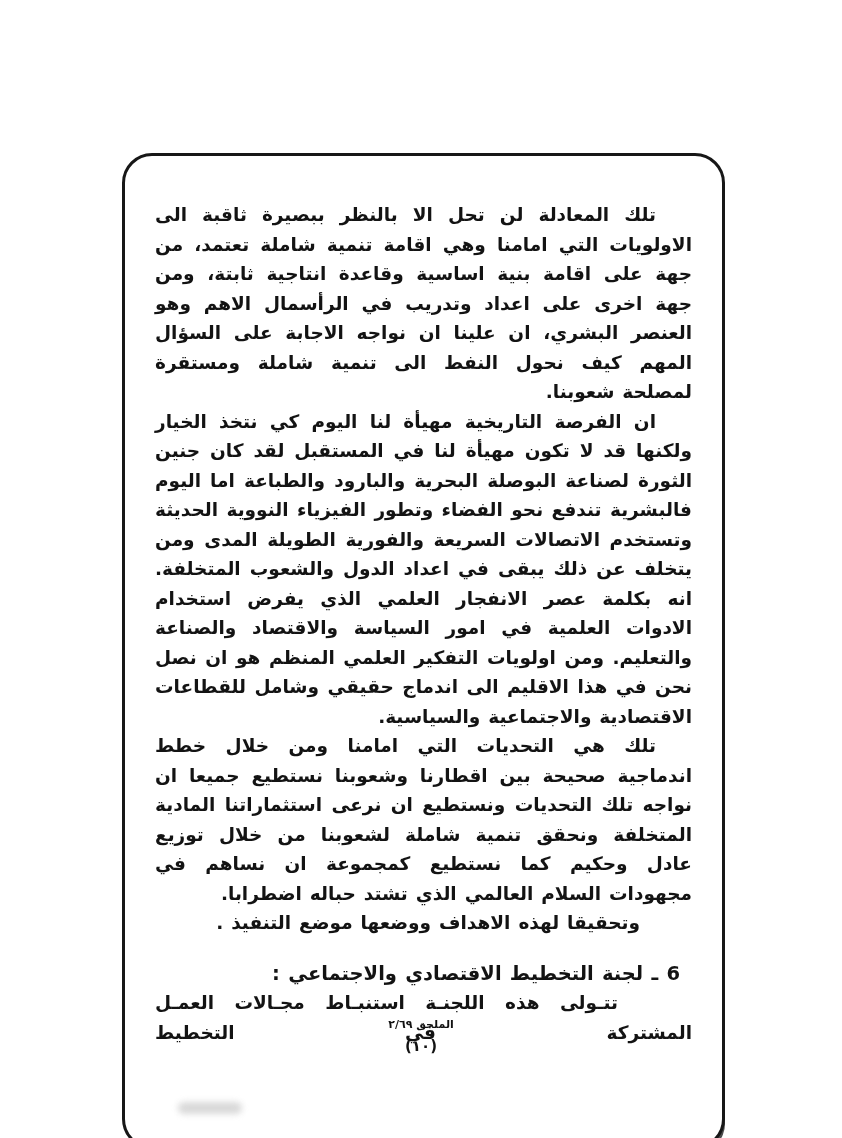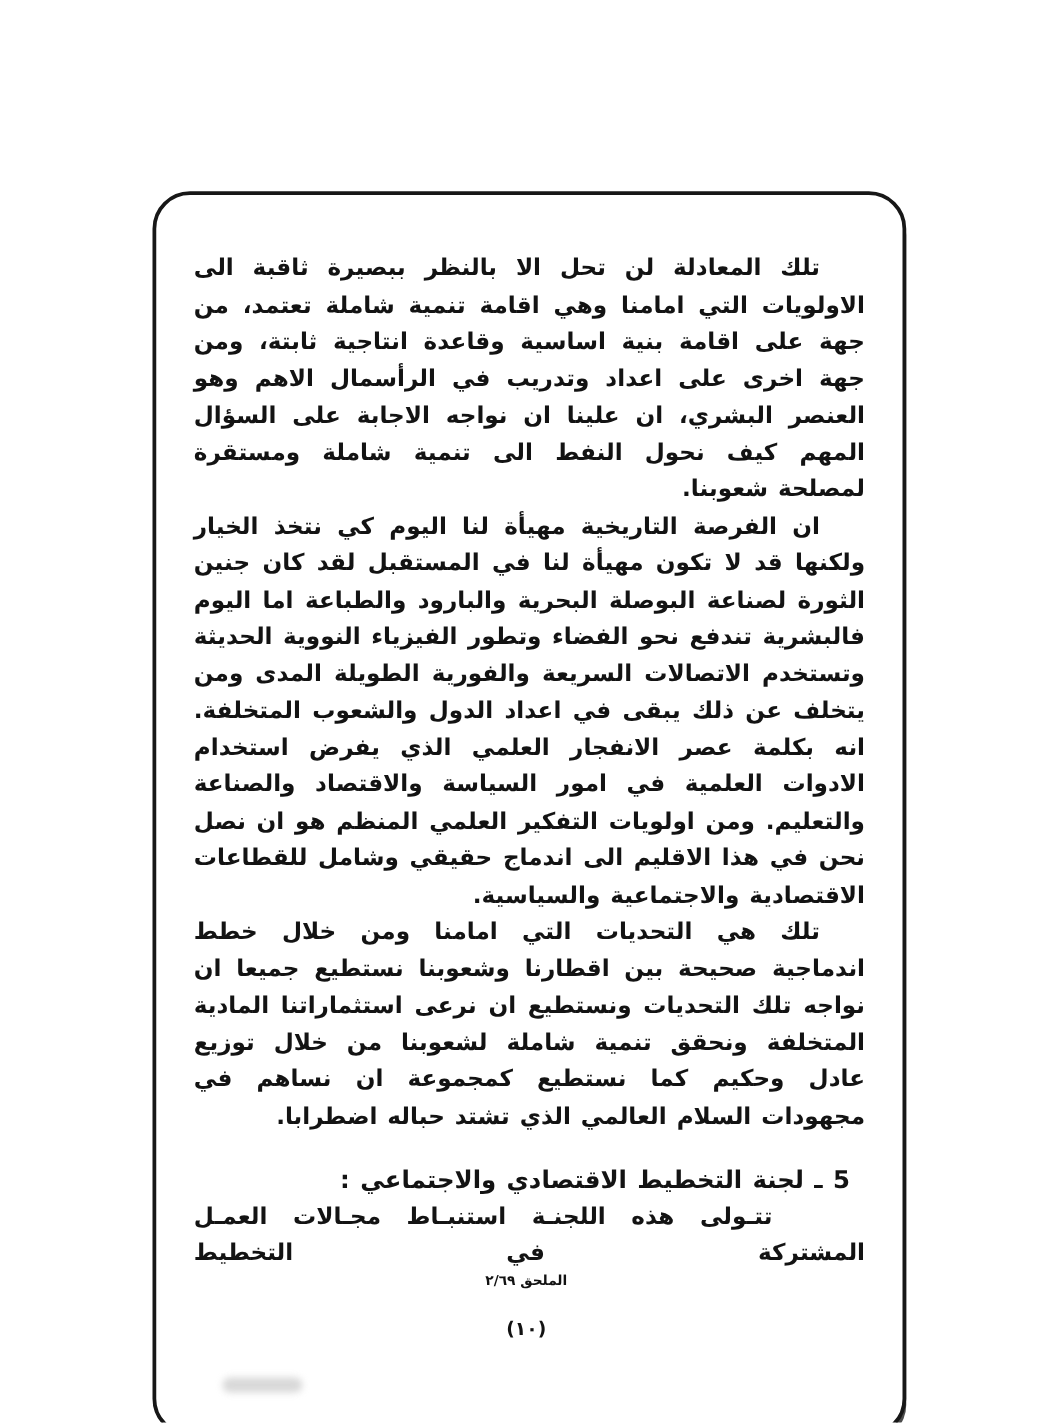--- a/index.html
+++ b/index.html
@@ -83,36 +83,37 @@
     text-align: center;
     direction: rtl;
     color: #121212;
   }
   .footer .appendix-ref {
     font-size: 11px;
     font-weight: bold;
     letter-spacing: 0.3px;
   }
   .footer .page-number {
-    margin-top: 23px;
+    margin-top: 6px;
     font-size: 15px;
     font-weight: bold;
   }
 </style>
 </head>
 <body>
 
 <div class="page">
 
   <div class="doc-frame">
     <div class="doc-text" dir="rtl" lang="ar">
       <p>تلك المعادلة لن تحل الا بالنظر ببصيرة ثاقبة الى الاولويات التي امامنا وهي اقامة تنمية شاملة تعتمد، من جهة على اقامة بنية اساسية وقاعدة انتاجية ثابتة، ومن جهة اخرى على اعداد وتدريب في الرأسمال الاهم وهو العنصر البشري، ان علينا ان نواجه الاجابة على السؤال المهم كيف نحول النفط الى تنمية شاملة ومستقرة لمصلحة شعوبنا.</p>
       <p>ان الفرصة التاريخية مهيأة لنا اليوم كي نتخذ الخيار ولكنها قد لا تكون مهيأة لنا في المستقبل لقد كان جنين الثورة لصناعة البوصلة البحرية والبارود والطباعة اما اليوم فالبشرية تندفع نحو الفضاء وتطور الفيزياء النووية الحديثة وتستخدم الاتصالات السريعة والفورية الطويلة المدى ومن يتخلف عن ذلك يبقى في اعداد الدول والشعوب المتخلفة. انه بكلمة عصر الانفجار العلمي الذي يفرض استخدام الادوات العلمية في امور السياسة والاقتصاد والصناعة والتعليم. ومن اولويات التفكير العلمي المنظم هو ان نصل نحن في هذا الاقليم الى اندماج حقيقي وشامل للقطاعات الاقتصادية والاجتماعية والسياسية.</p>
       <p>تلك هي التحديات التي امامنا ومن خلال خطط اندماجية صحيحة بين اقطارنا وشعوبنا نستطيع جميعا ان نواجه تلك التحديات ونستطيع ان نرعى استثماراتنا المادية المتخلفة ونحقق تنمية شاملة لشعوبنا من خلال توزيع عادل وحكيم كما نستطيع كمجموعة ان نساهم في مجهودات السلام العالمي الذي تشتد حباله اضطرابا.</p>
-      <p class="section-heading">5 ـ لجنة التخطيط الاقتصادي والاجتماعي :</p>
+      <p class="exec-line">وتحقيقا لهذه الاهداف ووضعها موضع التنفيذ .</p>
+      <p class="section-heading">6 ـ لجنة التخطيط الاقتصادي والاجتماعي :</p>
       <p class="section-body">تتـولى هذه اللجنـة استنبـاط مجـالات العمـل المشتركة في التخطيط</p>
     </div>
     <div class="smudge"></div>
   </div>
 
   <div class="footer">
     <div class="appendix-ref">الملحق ٢/٦٩</div>
     <div class="page-number">(١٠)</div>
   </div>
 

